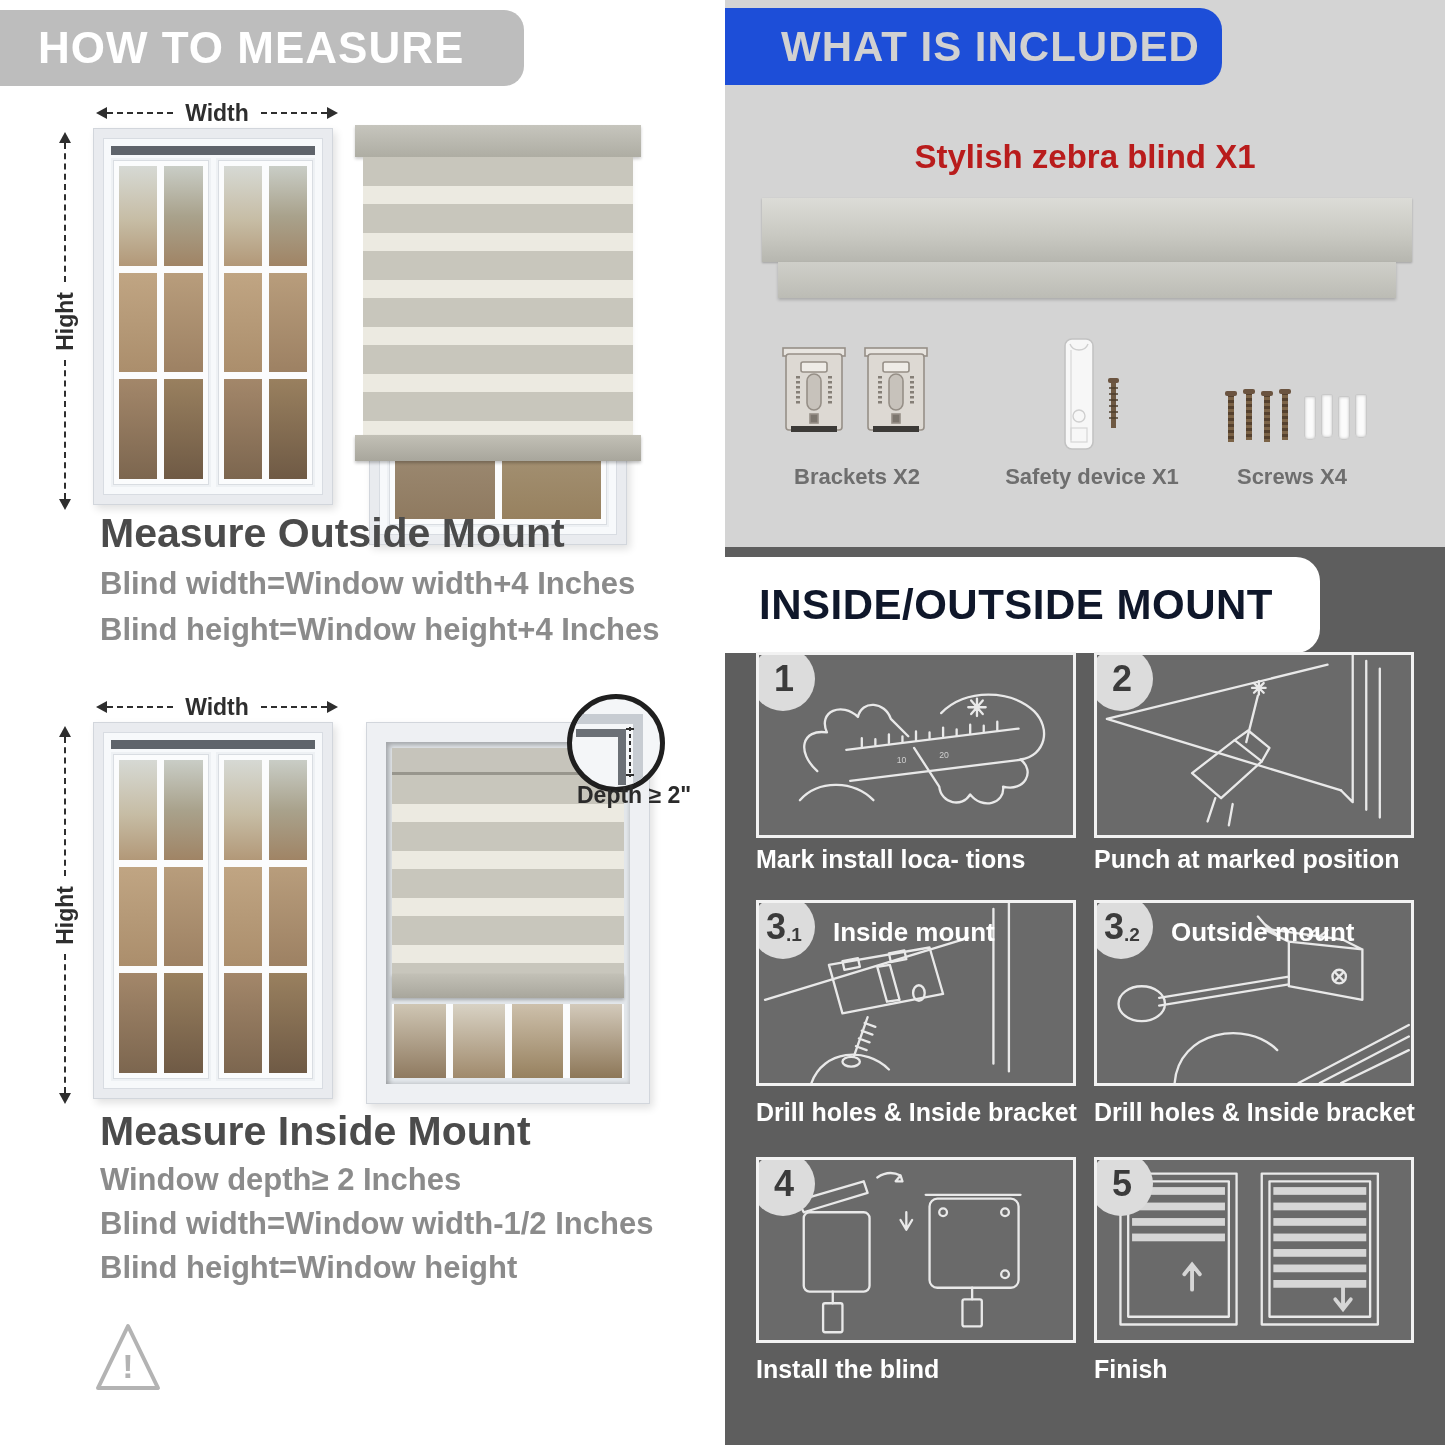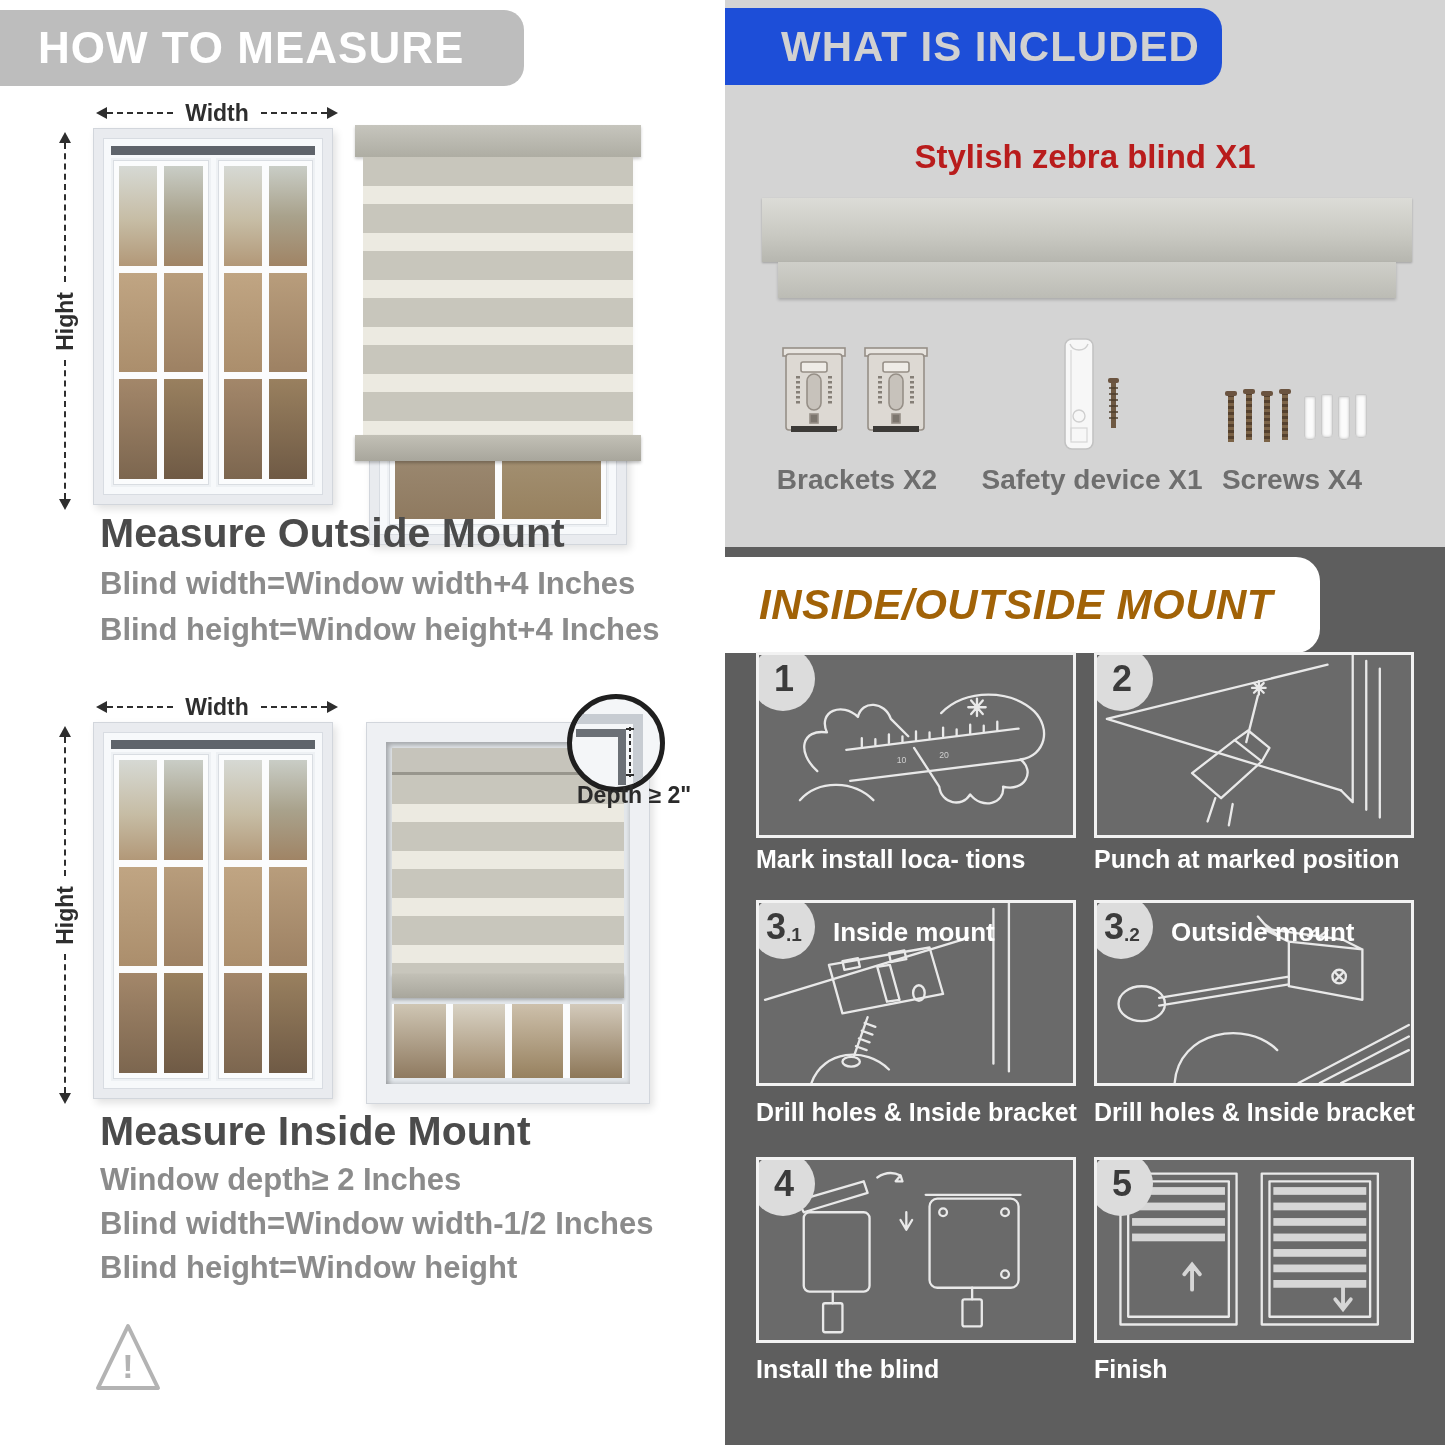--- a/index.html
+++ b/index.html
@@ -7,21 +7,21 @@
           font-family:"Liberation Sans","DejaVu Sans",sans-serif;}
   .abs{position:absolute;}
 
   
   .bar{position:absolute;display:flex;align-items:center;box-sizing:border-box;}
   .bar-how{left:0;top:10px;width:524px;height:76px;background:#bdbdbd;border-radius:0 20px 20px 0;
            padding-left:38px;color:#ffffff;font-size:44px;font-weight:700;letter-spacing:1px;}
   .bar-included{left:0;top:8px;width:497px;height:77px;background:#1d4ed8;border-radius:0 22px 22px 0;
            padding-left:56px;color:#d1d1d1;font-size:42px;font-weight:700;letter-spacing:1px;}
   .bar-mount{left:0;top:10px;width:595px;height:96px;background:#ffffff;border-radius:0 24px 24px 0;
-           padding-left:34px;color:#a16207;font-size:42px;font-weight:700;letter-spacing:.5px;font-style:italic;}
+           padding-left:34px;color:#0f172a;font-size:42px;font-weight:700;letter-spacing:.5px;}
 
   
   .harrow{position:absolute;display:flex;align-items:center;height:18px;}
   .harrow .ln{flex:1;height:0;border-top:2px dashed #2e2e2e;}
   .harrow .lbl{padding:0 12px;font-size:23px;font-weight:700;color:#2e2e2e;white-space:nowrap;}
   .ah{width:0;height:0;border:6px solid transparent;}
   .ah-l{border-right:11px solid #2e2e2e;border-left:0;}
   .ah-r{border-left:11px solid #2e2e2e;border-right:0;}
   .ah-u{border-bottom:11px solid #2e2e2e;border-top:0;}
   .ah-d{border-top:11px solid #2e2e2e;border-bottom:0;}
@@ -79,21 +79,21 @@
 
   
   .included{position:absolute;left:725px;top:0;width:720px;height:547px;background:#d4d4d4;}
   .blind-title{position:absolute;left:0;top:138px;width:100%;text-align:center;
                font-size:33px;font-weight:700;color:#b91c1c;}
   .rail-top{position:absolute;left:37px;top:198px;width:650px;height:64px;
             background:linear-gradient(180deg,#dcdcd7 0%,#c8c8c1 60%,#b6b6af 100%);
             box-shadow:0 1px 2px rgba(0,0,0,.25);}
   .rail-bottom{position:absolute;left:53px;top:262px;width:618px;height:36px;
             background:linear-gradient(180deg,#cfcfc9,#bcbcb5);box-shadow:0 2px 3px rgba(0,0,0,.2);}
-  .part-label{position:absolute;top:464px;text-align:center;font-size:28px;font-weight:700;color:#6e6e6e;}
+  .part-label{position:absolute;top:464px;text-align:center;font-size:22px;font-weight:700;color:#6e6e6e;}
   .screw-item{position:absolute;width:6px;height:46px;
           background:repeating-linear-gradient(0deg,#7b6347 0 3px,#55412e 3px 6px);}
   .screw-item::before{content:"";position:absolute;left:-3px;top:-5px;width:12px;height:5px;background:#6b5440;border-radius:2px;}
   .anchor-item{position:absolute;width:10px;height:42px;background:rgba(255,255,255,.9);
           border:1px solid #c9c9c9;border-radius:2px 2px 4px 4px;box-shadow:inset 0 0 3px #bbb;}
 
   
   .mount{position:absolute;left:725px;top:547px;width:720px;height:898px;background:#5e5e5e;}
   .step-box{position:absolute;width:320px;height:186px;background:#6a6a6a;
             border:3px solid #f2f2f2;box-sizing:border-box;overflow:hidden;}

